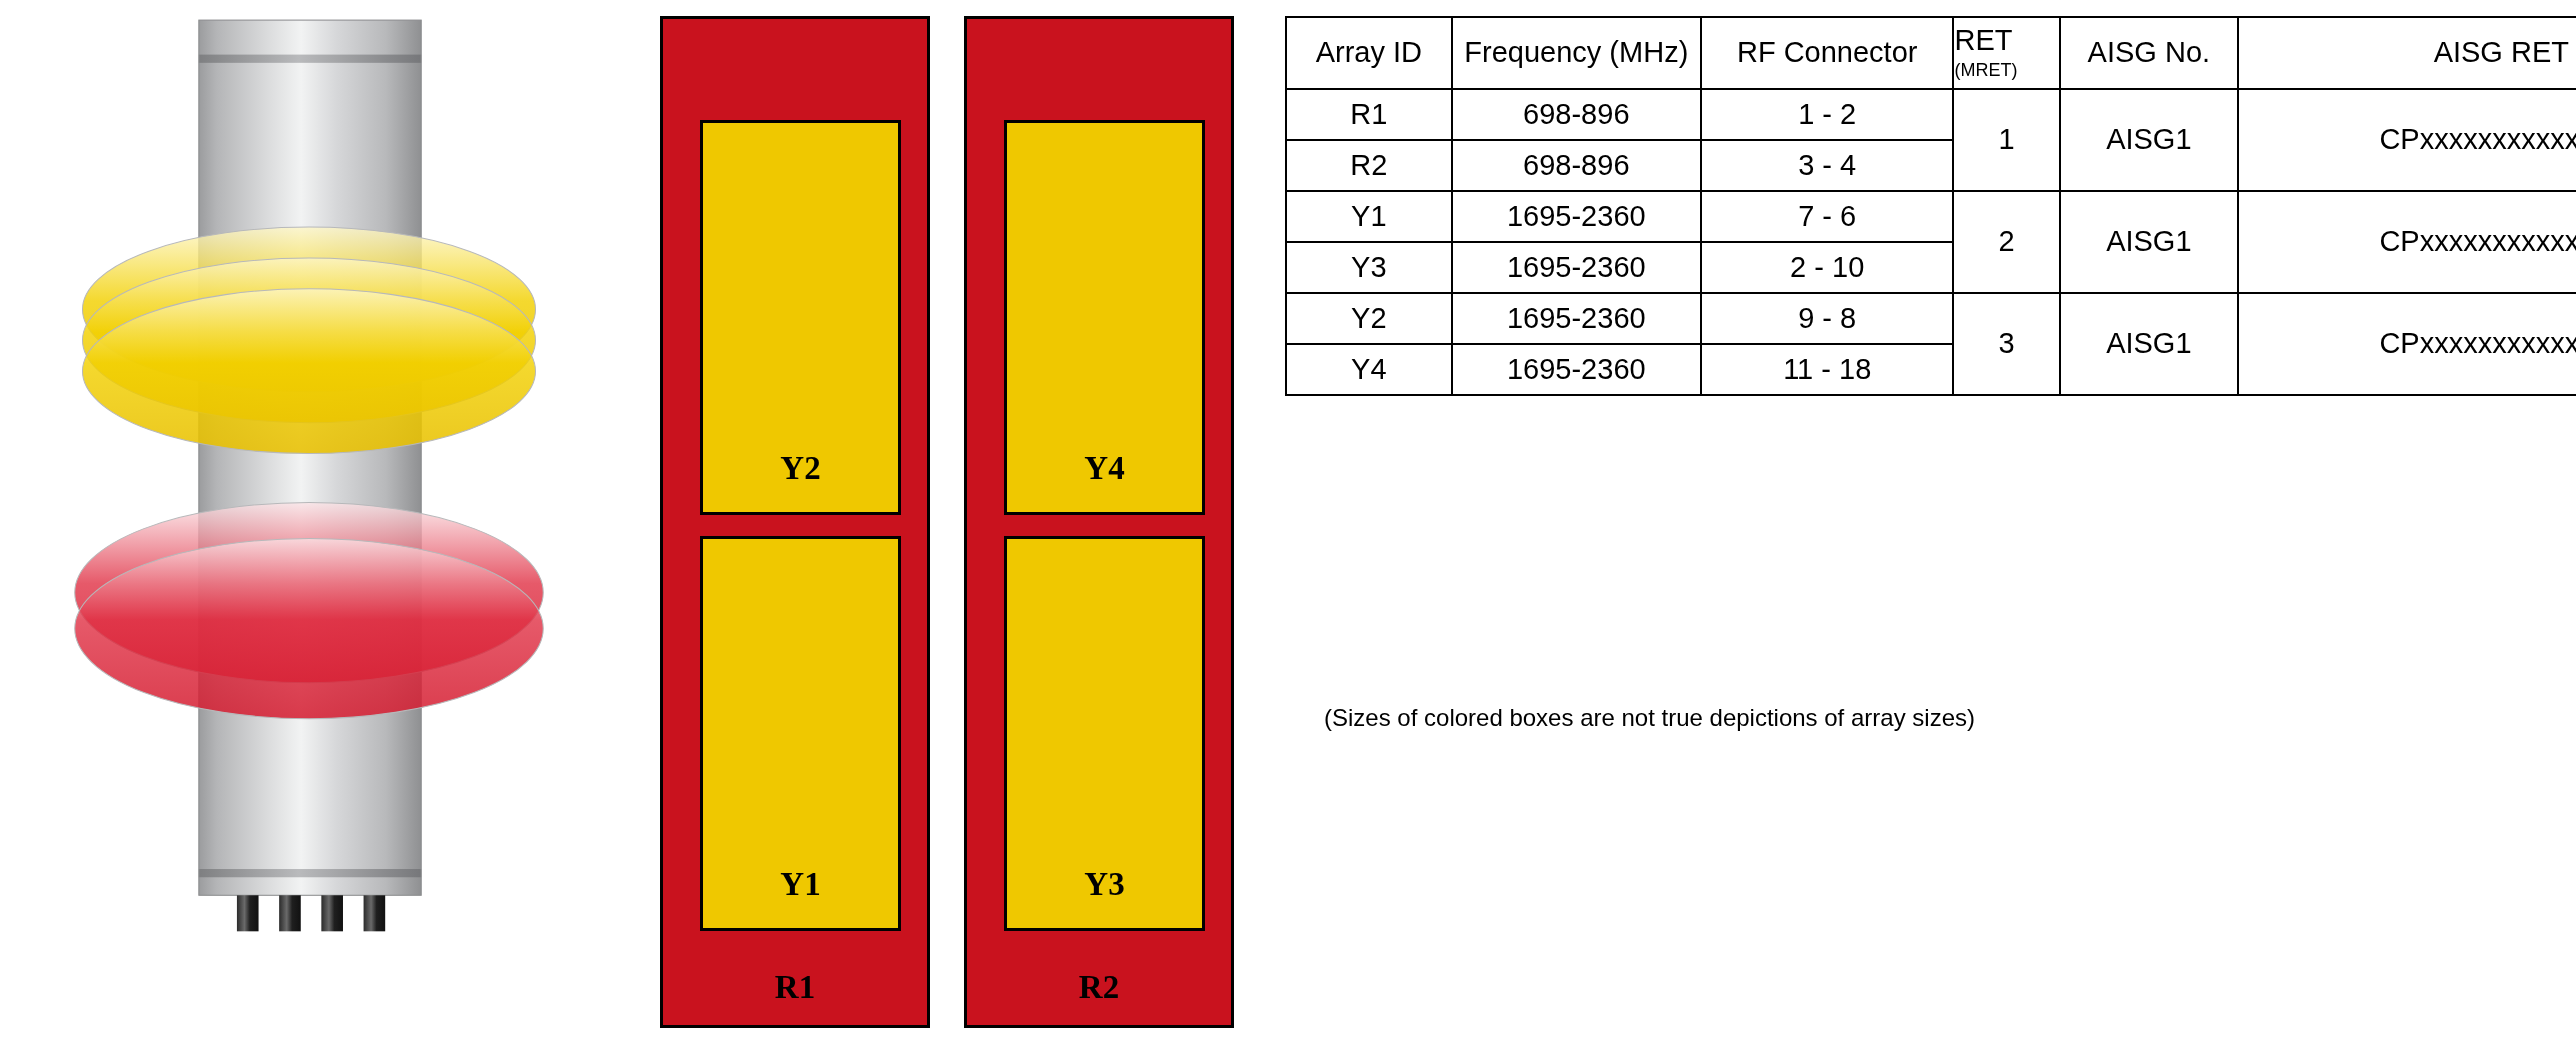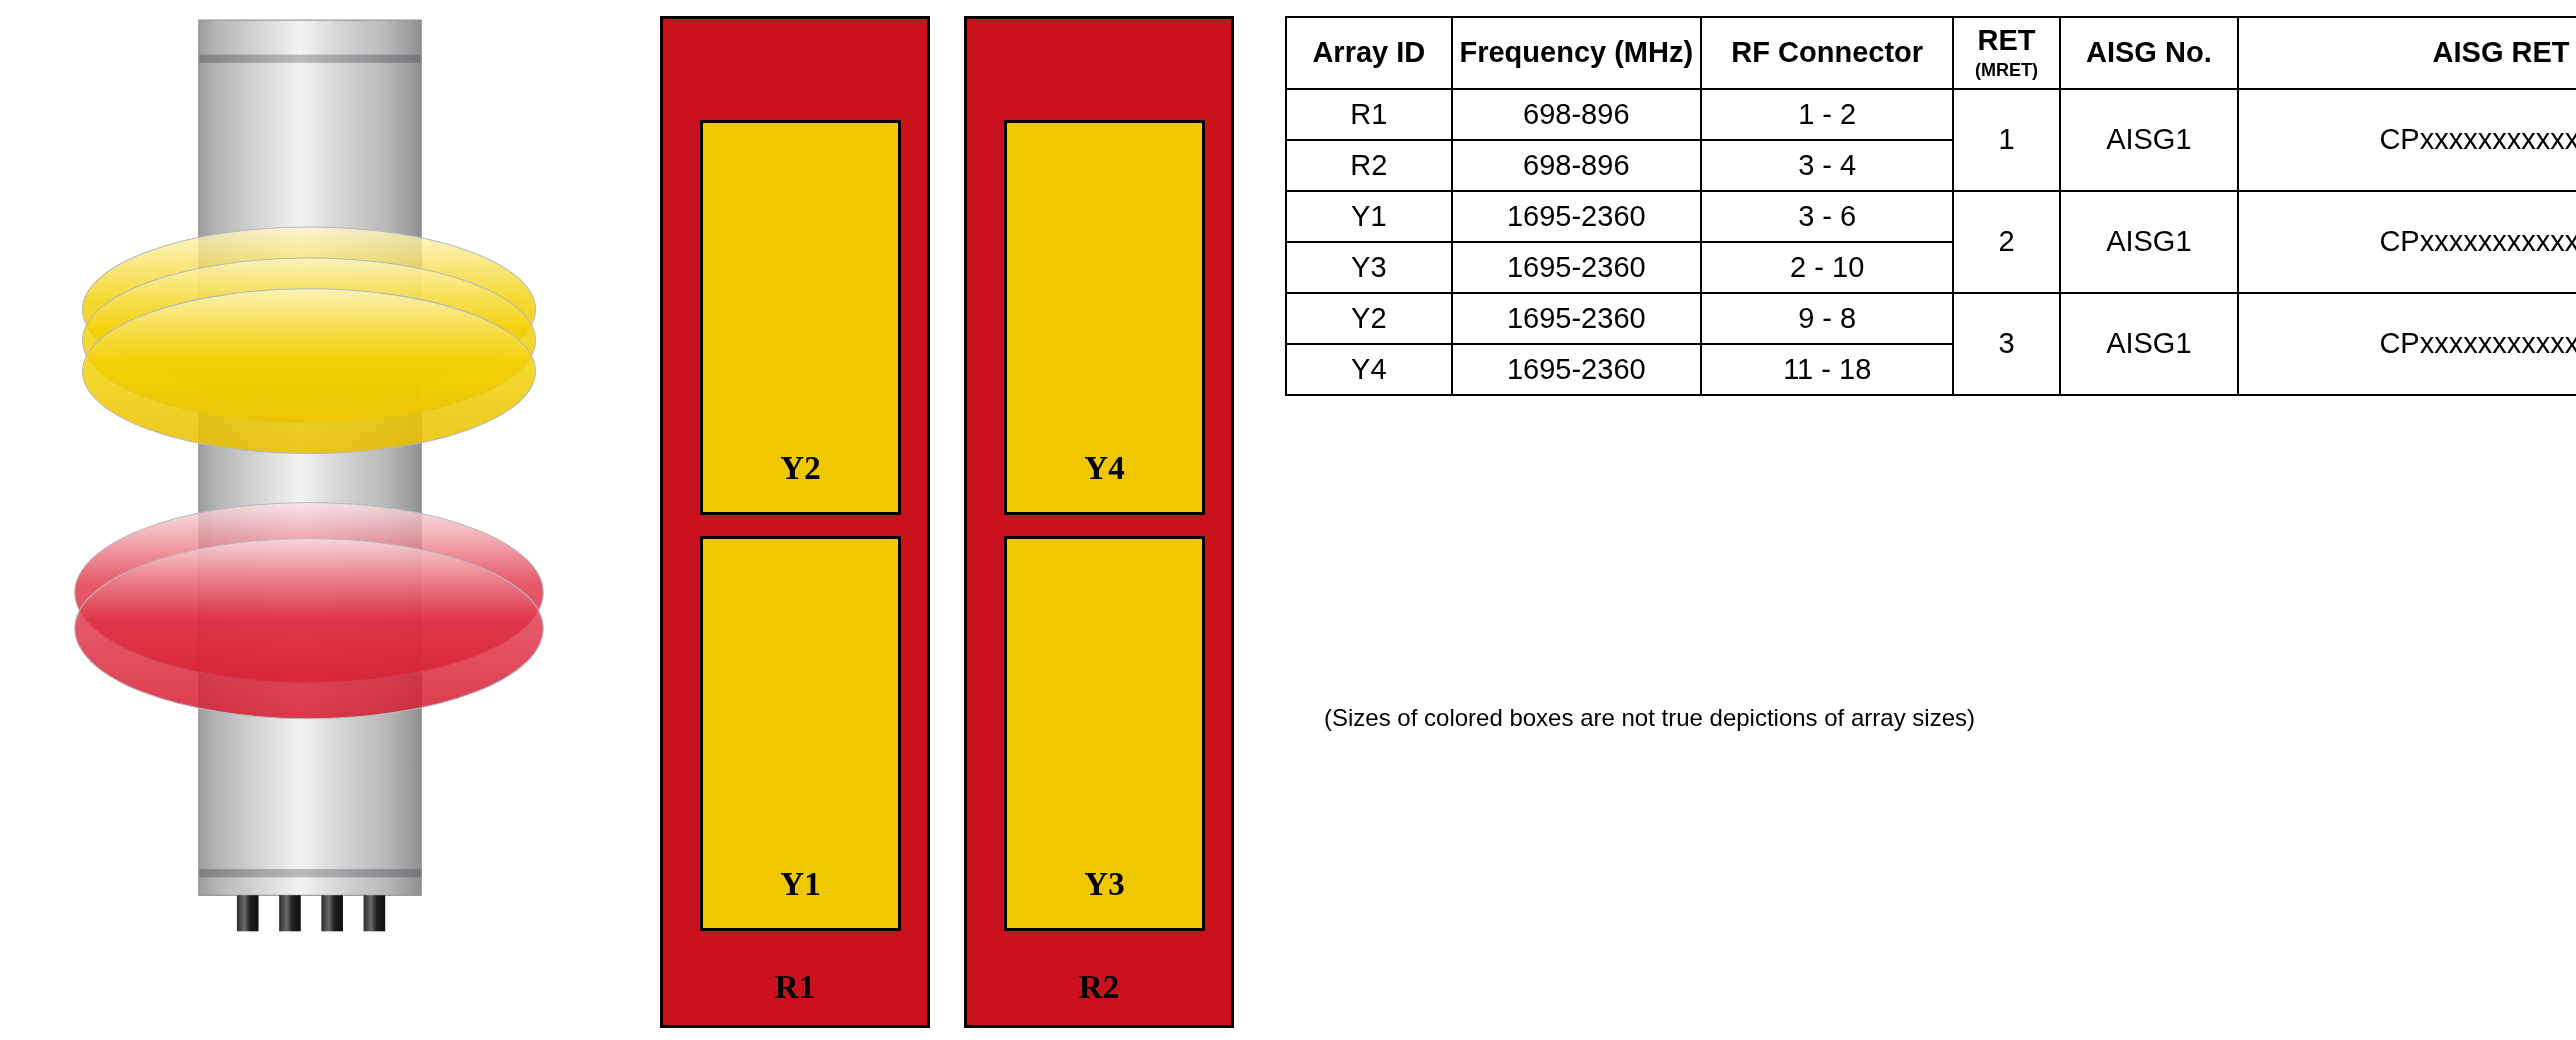--- a/index.html
+++ b/index.html
@@ -112,27 +112,27 @@
     font-family: "Liberation Sans", sans-serif;
     font-size: 29px;
     color: #000000;
     text-align: center;
     vertical-align: middle;
     padding: 0;
     background: #ffffff;
   }
   table.ret-table thead th {
     height: 70px;
-    font-weight: bold;
+    font-weight: normal;
     white-space: nowrap;
   }
   .th-ret-stack {
     display: flex;
     flex-direction: column;
-    align-items: center;
+    align-items: flex-start;
     justify-content: center;
     line-height: 1.05;
   }
   .th-ret-main { font-size: 29px; }
   .th-ret-sub  { font-size: 18px; margin-top: 5.2px; }
 
   table.ret-table tbody td {
     height: 49px;
   }
   td.cell-array-id {
@@ -289,21 +289,21 @@
         </tr>
         <tr>
           <td class="cell-array-id cell-red">R2</td>
           <td>698-896</td>
           <td>3 - 4</td>
         </tr>
 
         <tr>
           <td class="cell-array-id cell-yellow">Y1</td>
           <td>1695-2360</td>
-          <td>3 - 6</td>
+          <td>7 - 6</td>
           <td rowspan="2">2</td>
           <td rowspan="2">AISG1</td>
           <td rowspan="2">CPxxxxxxxxxxxxxMM.2</td>
         </tr>
         <tr>
           <td class="cell-array-id cell-yellow">Y3</td>
           <td>1695-2360</td>
           <td>2 - 10</td>
         </tr>
 

